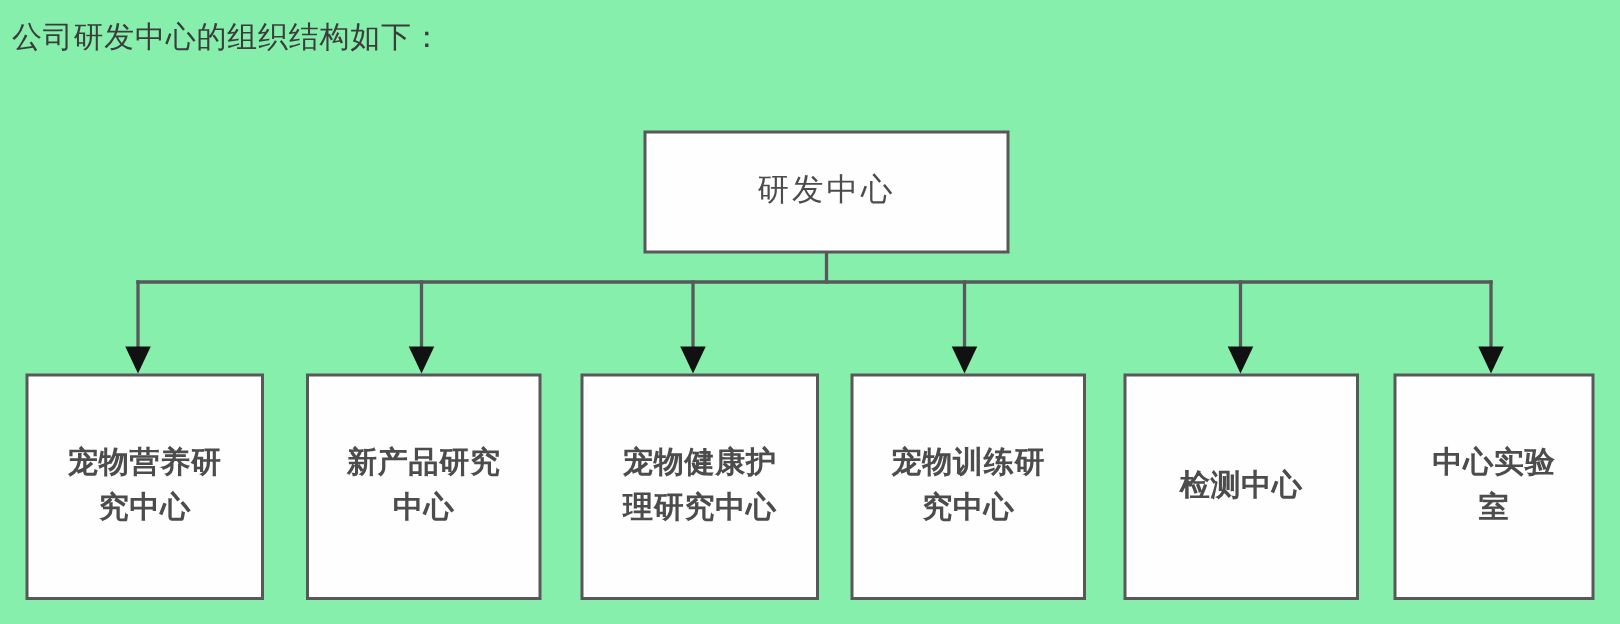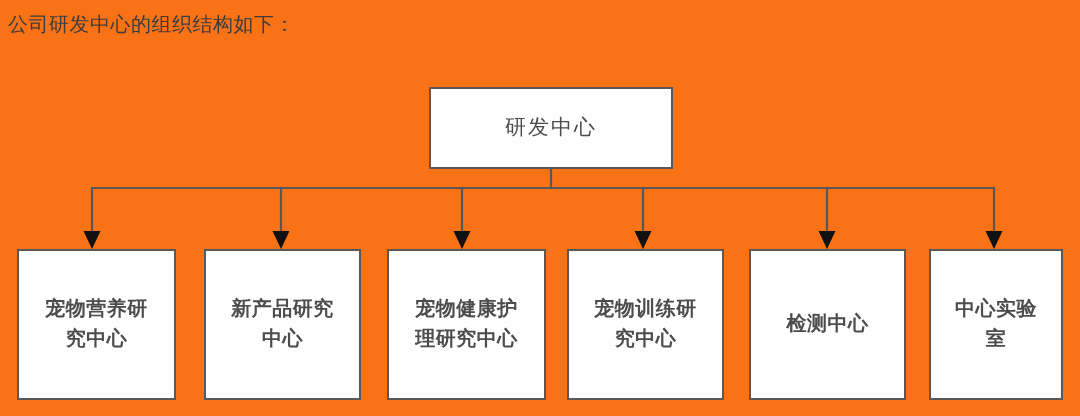--- a/index.html
+++ b/index.html
@@ -13,21 +13,21 @@
     height: 416px;
     font-family: "DejaVu Sans", "Liberation Sans", sans-serif;
     color: #444444;
     overflow: hidden;
     position: relative;
   }
   #page {
     position: relative;
     width: 1080px;
     height: 416px;
-    background: #f97316;
+    background: #86efac;
   }
   .caption {
     position: absolute;
     left: 8px;
     top: 10px;
     font-size: 20px;
     line-height: 28px;
     color: #3c3c3c;
     letter-spacing: 0.5px;
     font-family: "DejaVu Serif", "Liberation Serif", serif;

